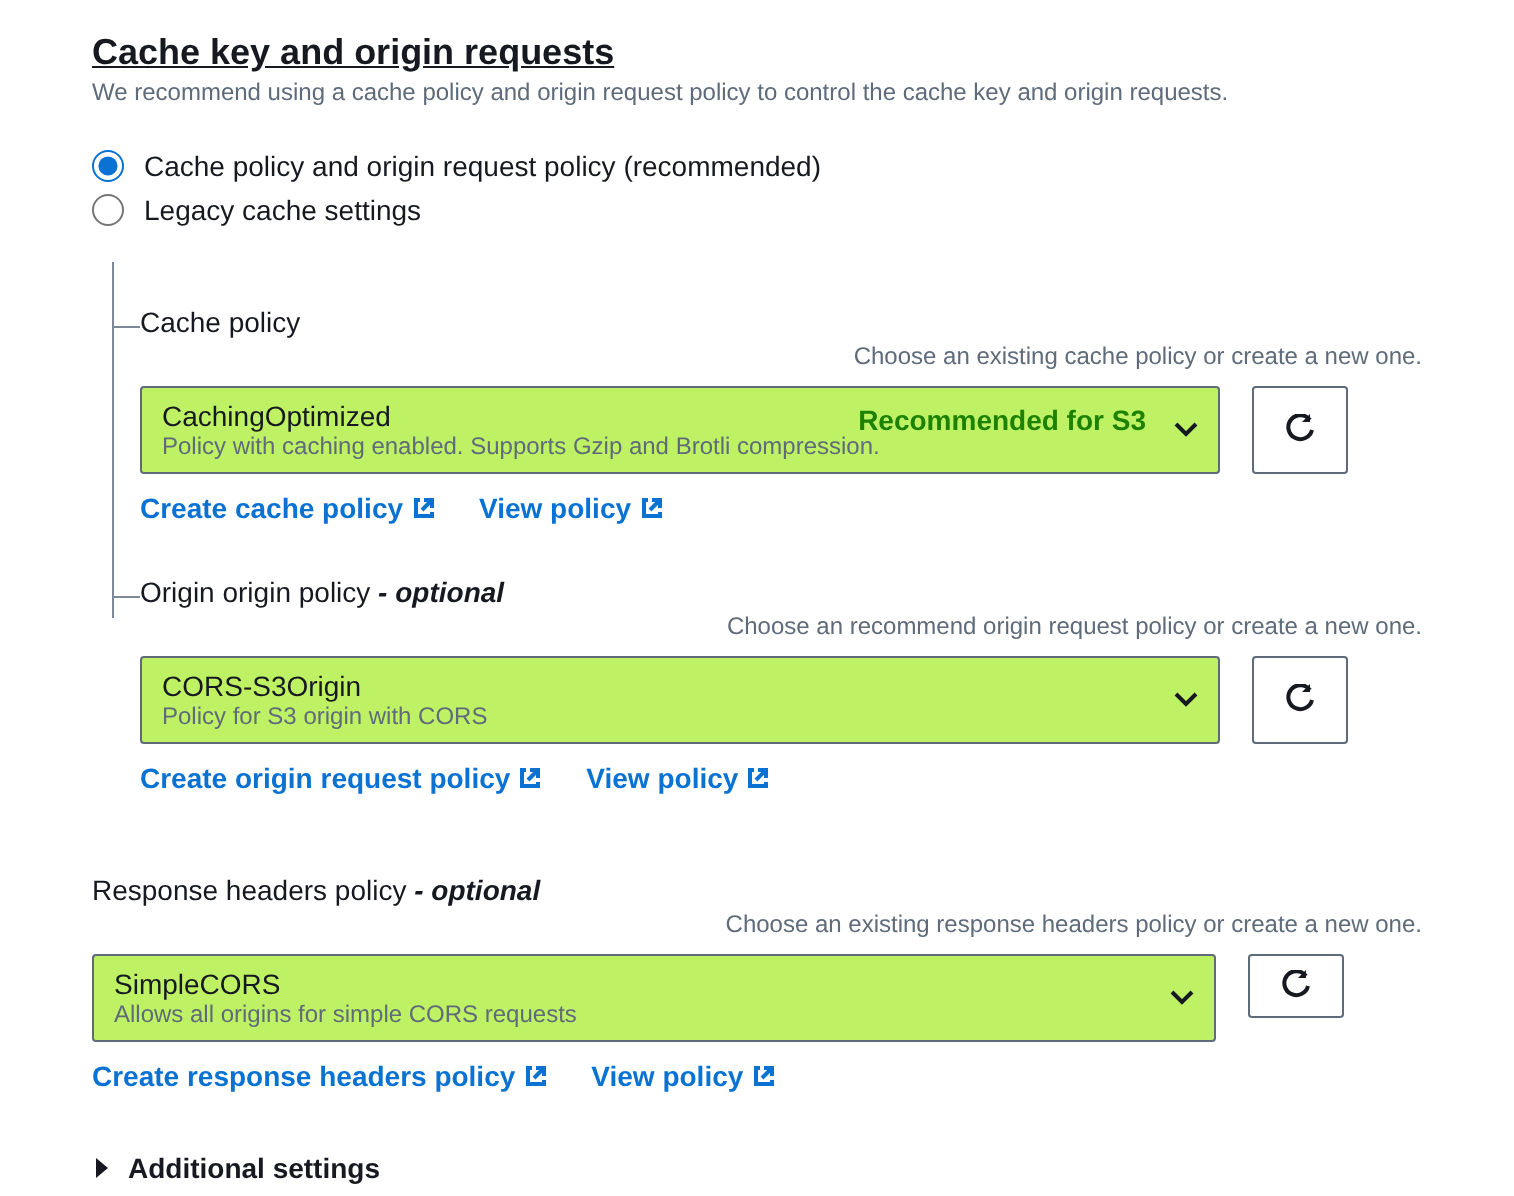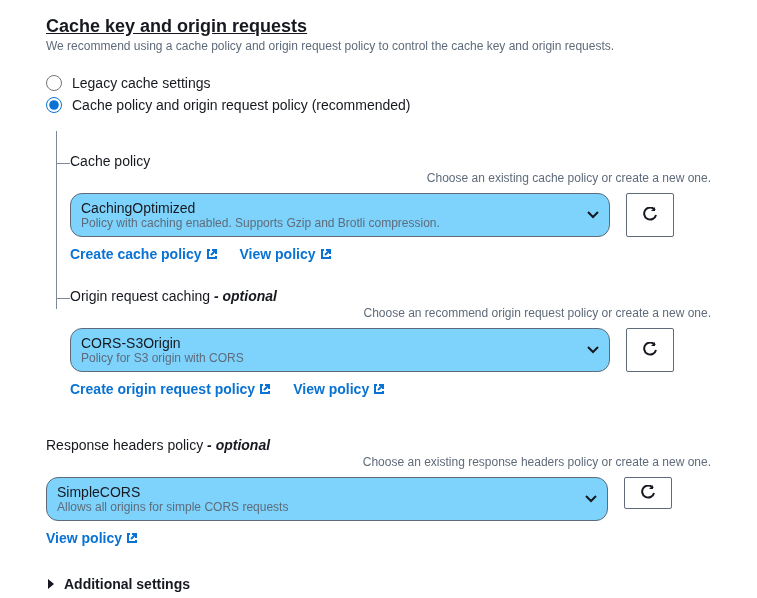--- a/index.html
+++ b/index.html
@@ -28,21 +28,21 @@
   }
   .tree-branch { position: relative; margin-top: 0; }
   .tree-hbar {
     position: absolute; left: -14px; width: 14px; height: 1px; background: #7d8998;
   }
   .field-label { font-size: 14px; font-weight: 400; color: #16191f; margin: 0 0 2px 0; }
   .field-hint { font-size: 12px; color: #5f6b7a; margin: 0 0 8px 0; text-align: right; }
   .select-row { display: flex; align-items: stretch; gap: 16px; }
   .select-box {
     position: relative; flex: 0 0 540px; border: 1px solid #5f6b7a;
-    border-radius: 12px; padding: 6px 36px 6px 10px; background: #7dd3fc;
+    border-radius: 2px; padding: 6px 36px 6px 10px; background: #bef264;
   }
   .select-title { font-size: 14px; color: #16191f; }
   .select-sub { font-size: 12px; color: #5f6b7a; }
   .select-caret {
     position: absolute; right: 10px; top: 50%; transform: translateY(-50%);
   }
   .badge-green {
     position: absolute; right: 36px; top: 8px; font-size: 14px; font-weight: 700;
     color: #1d8102;
   }
@@ -64,39 +64,40 @@
 </style>
 </head>
 <body>
 
 <div class="container">
 
   <h2 class="section-title">Cache key and origin requests</h2>
   <p class="section-desc">We recommend using a cache policy and origin request policy to control the cache key and origin requests.</p>
 
   <div class="radio-row">
+    <input type="radio" name="cachemode" checked="" style="">
+    <span class="radio-label">Cache policy and origin request policy (recommended)</span>
+  </div>
+  <div class="radio-row">
     <input type="radio" name="cachemode" style="">
     <span class="radio-label">Legacy cache settings</span>
-  </div>
-  <div class="radio-row">
-    <input type="radio" name="cachemode" checked="" style="">
-    <span class="radio-label">Cache policy and origin request policy (recommended)</span>
   </div>
 
   <div class="tree-block">
     <div class="tree-line-vert" style="height:178px;"></div>
 
     <div class="tree-branch" style="padding-top:22px;">
       <div class="tree-hbar" style="top:32px;"></div>
       <p class="field-label">Cache policy</p>
       <p class="field-hint">Choose an existing cache policy or create a new one.</p>
       <div class="select-row">
         <div class="select-box">
           <div class="select-title">CachingOptimized</div>
           <div class="select-sub">Policy with caching enabled. Supports Gzip and Brotli compression.</div>
+          <span class="badge-green">Recommended for S3</span>
           <span class="select-caret">
             <svg width="12" height="8" viewBox="0 0 12 8">
                 <path d="M1 1 L6 6 L11 1" fill="none" stroke="#16191f" stroke-width="2"></path>
               </svg>
           </span>
         </div>
         <button class="refresh-btn" style="height:44px;">
           <span>
             <svg width="16" height="16" viewBox="0 0 16 16">
                 <path d="M13 3 A6 6 0 1 0 14 8" fill="none" stroke="#16191f" stroke-width="2"></path>
@@ -127,21 +128,21 @@
           </span>
         </span>
       </div>
     </div>
 
     <div class="spacer-md"></div>
 
     <div class="tree-branch">
       <div class="tree-hbar" style="top:10px;"></div>
       <p class="field-label">
-        <span>Origin request caching</span><span class="optional"> - optional</span>
+        <span>Origin origin policy</span><span class="optional"> - optional</span>
       </p>
       <p class="field-hint">Choose an recommend origin request policy or create a new one.</p>
       <div class="select-row">
         <div class="select-box">
           <div class="select-title">CORS-S3Origin</div>
           <div class="select-sub">Policy for S3 origin with CORS</div>
           <span class="select-caret">
             <svg width="12" height="8" viewBox="0 0 12 8">
                 <path d="M1 1 L6 6 L11 1" fill="none" stroke="#16191f" stroke-width="2"></path>
               </svg>
@@ -202,20 +203,30 @@
         <span>
           <svg width="16" height="16" viewBox="0 0 16 16">
               <path d="M13 3 A6 6 0 1 0 14 8" fill="none" stroke="#16191f" stroke-width="2"></path>
               <path d="M13 0 L13 4 L9 4 Z" fill="#16191f"></path>
             </svg>
         </span>
       </button>
     </div>
     <div class="link-row">
       <span class="link">
+        <span>Create response headers policy</span>
+        <span>
+          <svg width="12" height="12" viewBox="0 0 12 12">
+              <path d="M4 2 H2 V10 H10 V8" fill="none" stroke="#0972d3" stroke-width="2"></path>
+              <path d="M6 2 H10 V6" fill="none" stroke="#0972d3" stroke-width="2"></path>
+              <path d="M10 2 L5 7" fill="none" stroke="#0972d3" stroke-width="2"></path>
+            </svg>
+        </span>
+      </span>
+      <span class="link">
         <span>View policy</span>
         <span>
           <svg width="12" height="12" viewBox="0 0 12 12">
               <path d="M4 2 H2 V10 H10 V8" fill="none" stroke="#0972d3" stroke-width="2"></path>
               <path d="M6 2 H10 V6" fill="none" stroke="#0972d3" stroke-width="2"></path>
               <path d="M10 2 L5 7" fill="none" stroke="#0972d3" stroke-width="2"></path>
             </svg>
         </span>
       </span>
     </div>

